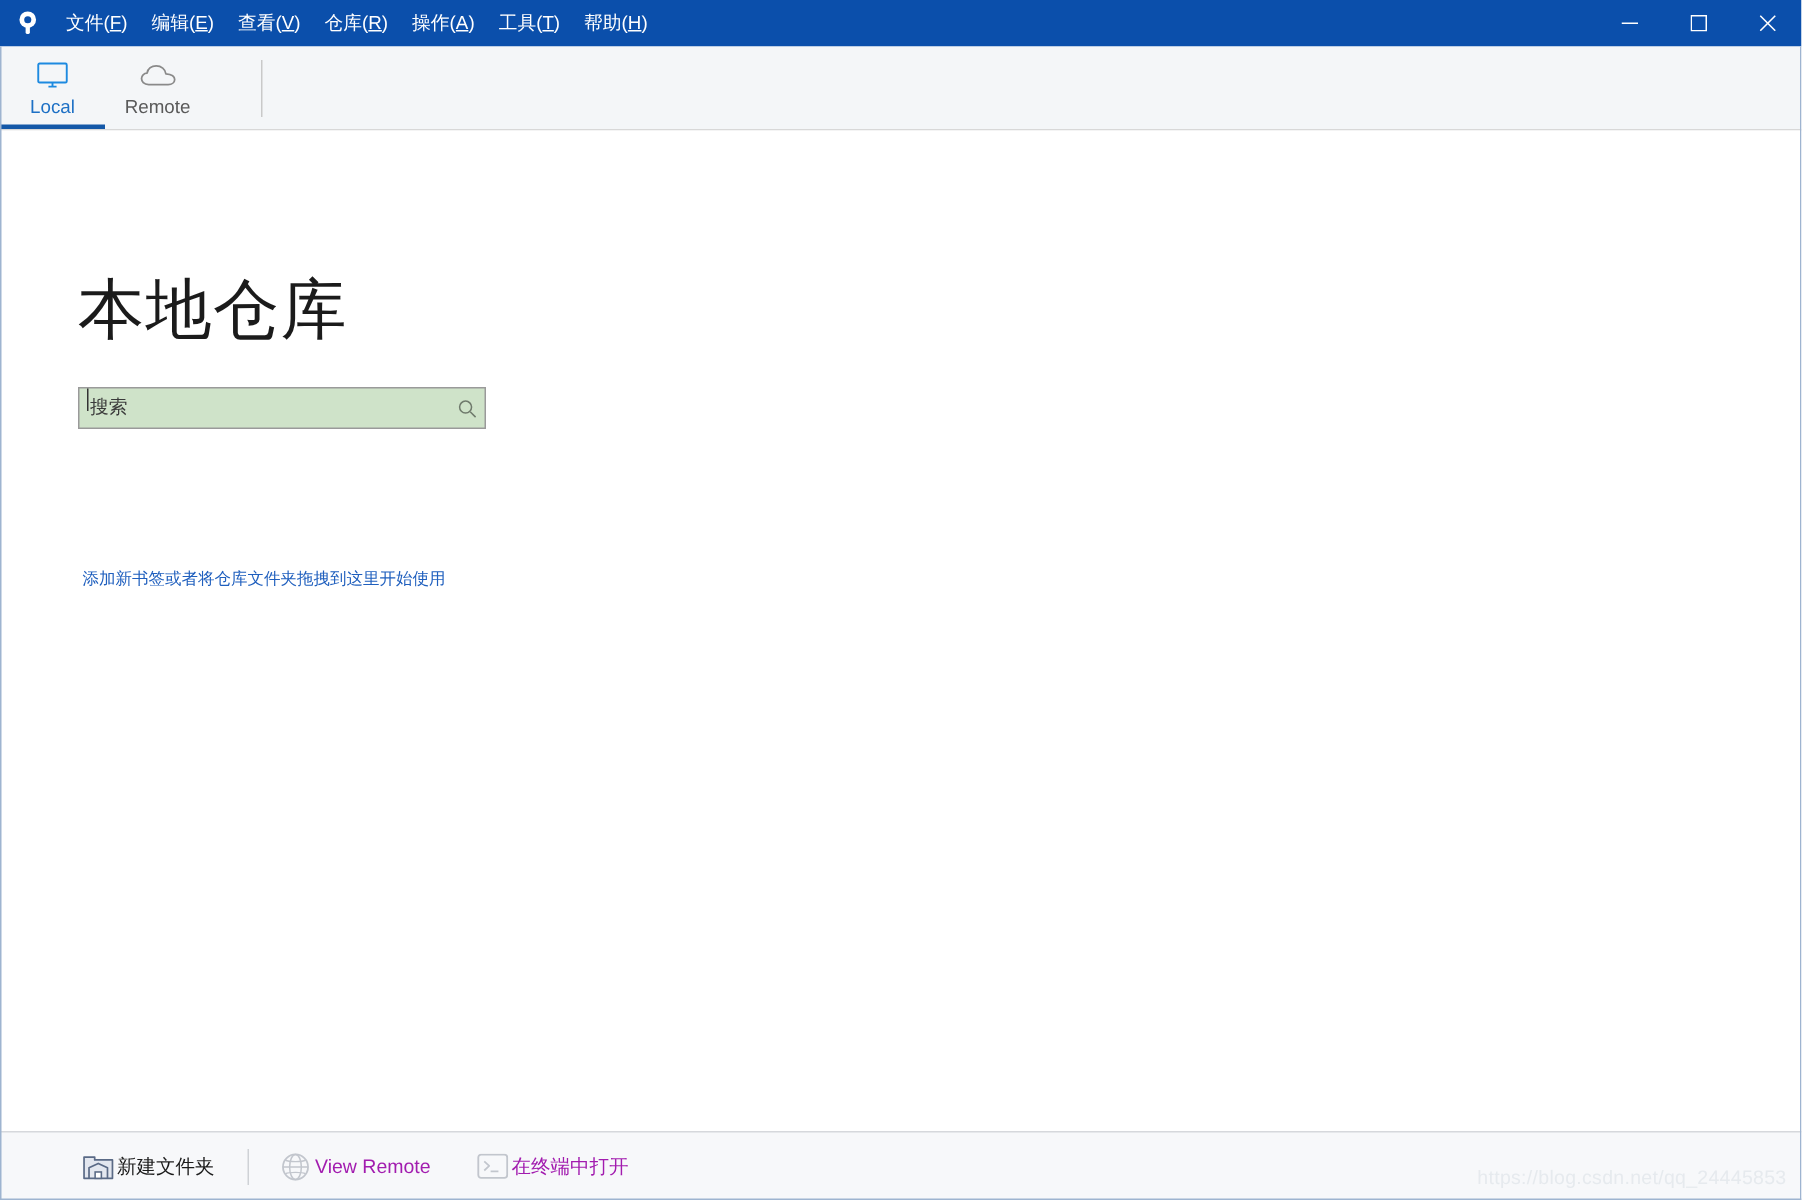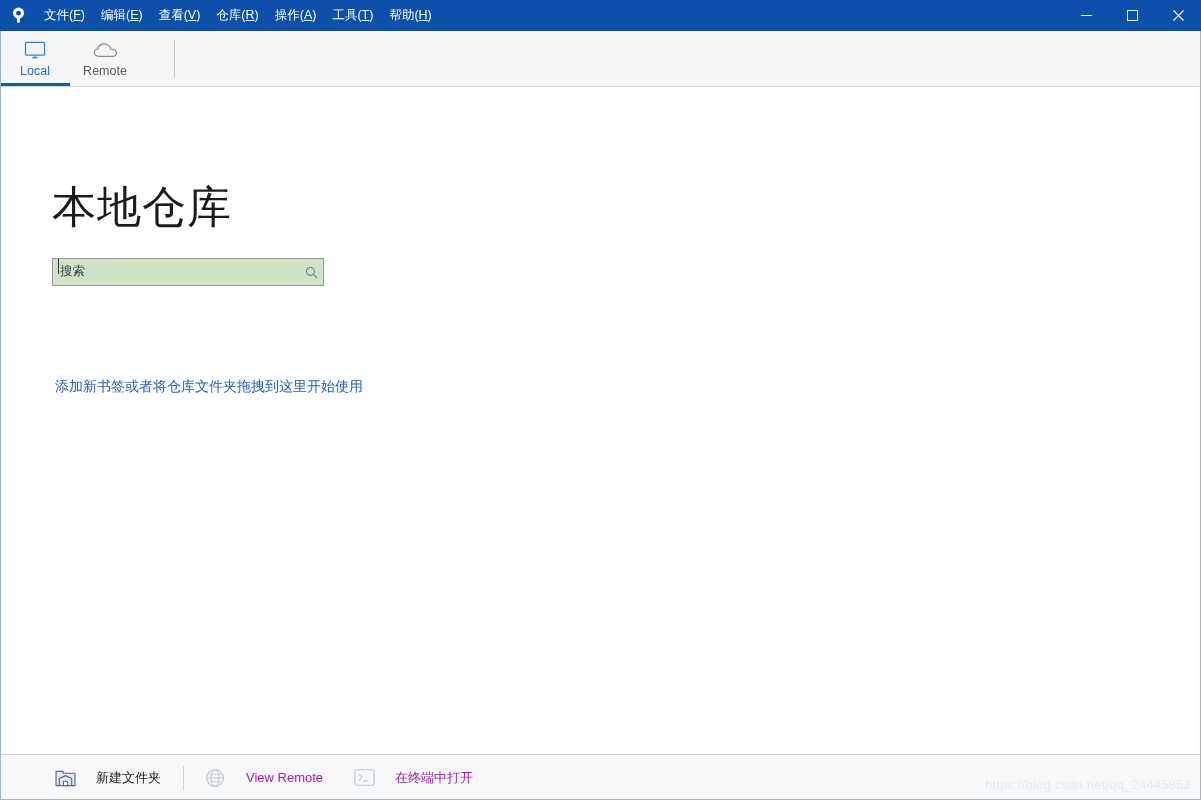--- a/index.html
+++ b/index.html
@@ -192,40 +192,40 @@
     width: 24px;
     display: flex;
     align-items: center;
     justify-content: center;
     flex: 0 0 24px;
   }
   .hint-link {
     position: absolute;
     left: 55px;
     top: 291px;
-    font-size: 14px;
+    font-size: 11px;
     color: #1f5fbe;
     cursor: pointer;
   }
 
   
   .statusbar {
     height: 46px;
     flex: 0 0 46px;
     background: #f7f8fa;
     border-top: 1px solid #d6d8dc;
     display: flex;
     align-items: center;
     padding-left: 48px;
     position: relative;
   }
   .status-btn {
     display: flex;
     align-items: center;
-    gap: 20px;
+    gap: 2px;
     height: 30px;
     padding: 0 6px;
     font-size: 13px;
     color: #1b1b1b;
   }
   .status-btn.disabled { color: #a21caf; }
   .status-btn .sicon { display: flex; align-items: center; justify-content: center; width: 22px; height: 22px; }
   .status-sep {
     width: 1px;
     height: 24px;

